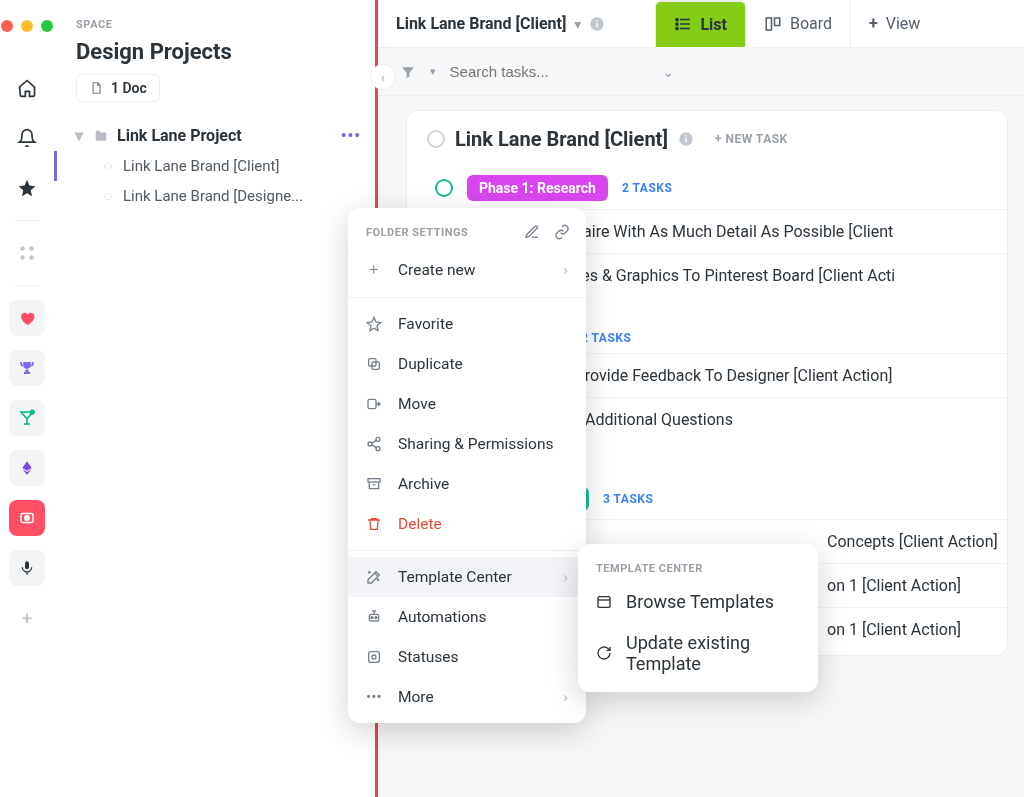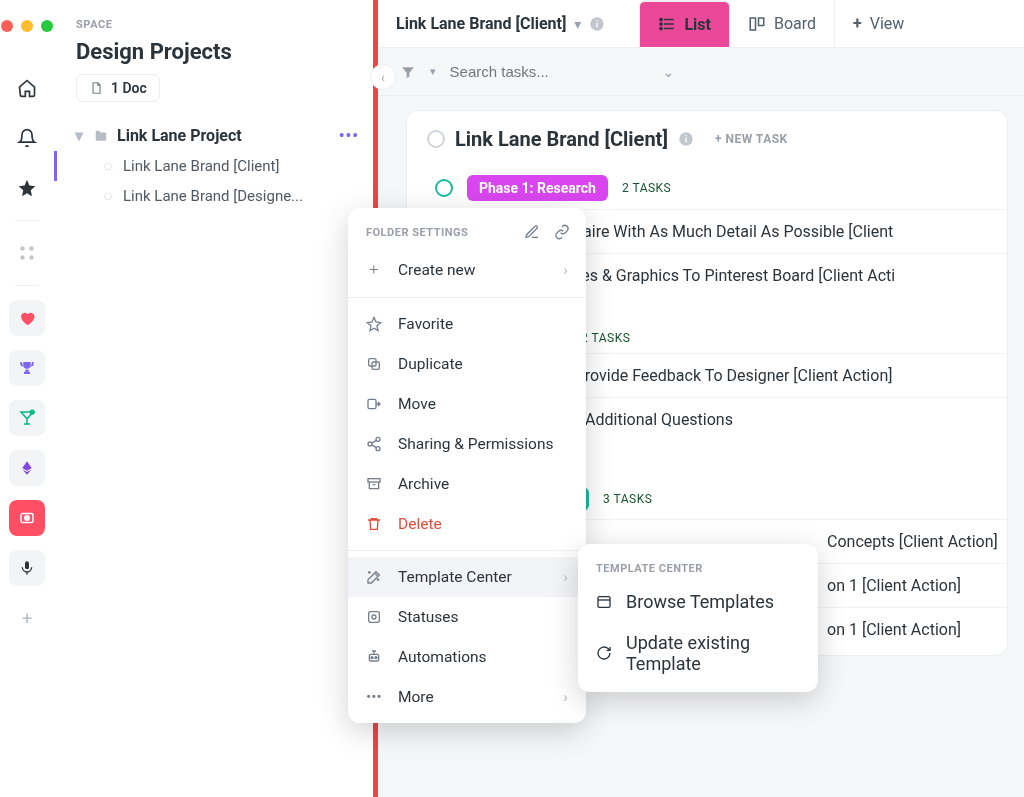--- a/index.html
+++ b/index.html
@@ -28,21 +28,21 @@
   .rail-icon.trophy { color:#7b68ee; }
   .rail-icon.cocktail { color:#00b884; }
   .rail-icon.eth { color:#8247e5; }
   .rail-icon.record { background:#ff4f64; color:#fff; }
   .rail-sep { width: 24px; height: 1px; background: #eceef1; }
   .rail .plus { color:#b8bcc4; font-size:18px; }
 
   
   .sidebar {
     position: absolute; top: 0; left: 54px; bottom:0; width: 324px;
-    border-right: 5px solid #ef4444;
+    border-right: 3px solid #ef4444;
     padding: 18px 0 0 0;
   }
   .space-label { color:#9aa0a8; font-size:11px; font-weight:700; letter-spacing:0.6px; padding-left:22px; }
   .space-title { font-size:22px; font-weight:700; padding: 8px 0 10px 22px; }
   .doc-chip {
     display:inline-flex; align-items:center; gap:8px;
     margin-left:22px; padding: 5px 12px; border:1px solid #eceef1; border-radius:6px;
     font-size: 14px; color:#2b343b; font-weight:600;
   }
   .tree { margin-top: 18px; }
@@ -64,21 +64,21 @@
     border-bottom:1px solid #eceef1;
   }
   .crumb-title { font-weight:700; font-size:16px; color:#2b343b; }
   .crumb-caret { color:#9aa0a8; }
   .info-icon { color:#c2c7ce; }
   .tabs { margin-left: 26px; display:flex; align-items:stretch; height:48px; }
   .tab {
     display:flex; align-items:center; gap:8px; padding:0 18px; font-size:16px; color:#55606a;
     border-right:1px solid #eceef1;
   }
-  .tab.active { font-weight:700; color:#2b343b; border-top:2px solid #eceef1; border-left:1px solid #eceef1; border-bottom:2px solid #fff; margin-bottom:-1px; background:#ec4899; border-radius: 6px 6px 0 0; }
+  .tab.active { font-weight:700; color:#2b343b; border-top:2px solid #eceef1; border-left:1px solid #eceef1; border-bottom:2px solid #fff; margin-bottom:-1px; background:#84cc16; border-radius: 6px 6px 0 0; margin-left: 16px; }
   .tab.add { border-right:none; }
 
   
   .filterbar {
     position:absolute; left:378px; right:0; top:48px; height:48px;
     background:#f6f7f9; border-bottom:1px solid #eceef1;
     display:flex; align-items:center; padding:0 22px; color:#9aa0a8;
     gap:14px;
   }
   .collapse-btn {
@@ -98,21 +98,21 @@
     padding-bottom:4px;
   }
   .card-head { display:flex; align-items:center; gap:10px; padding:16px 20px 10px; }
   .card-title { font-weight:700; font-size:20px; }
   .newtask { color:#9aa0a8; font-size:12px; font-weight:700; letter-spacing:0.5px; }
   .phase-row { display:flex; align-items:center; gap:14px; padding: 14px 22px 8px 28px; }
   .pill {
     display:inline-flex; align-items:center; padding:5px 12px; border-radius:6px;
     background:#d946ef; color:#fff; font-weight:700; font-size:14px;
   }
-  .tasks-count { color:#14532d; font-size:12px; font-weight:400; letter-spacing:0.5px; }
+  .tasks-count { color:#3b82f6; font-size:12px; font-weight:700; letter-spacing:0.5px; }
   .task-row { padding: 12px 0 12px 60px; border-top:1px solid #f1f3f6; font-size:16px; color:#2b343b; white-space:nowrap; overflow:hidden; text-overflow:ellipsis; }
   .task-row .desc-icon { color:#c2c7ce; margin-left:10px; }
   .status-circle { width:18px; height:18px; border:2px solid #1abc9c; border-radius:50%; display:inline-block; }
   .status-circle.grey { border-color:#d0d4da; }
 
   
   .menu {
     position:absolute; left:348px; top:208px; width:238px; background:#fff;
     border-radius:12px; box-shadow: 0 8px 30px rgba(0,0,0,0.18); z-index:20;
     padding: 8px 0 6px;
@@ -430,38 +430,38 @@
           <path d="M15 4l5 5L8 21H3v-5zM14 7l3 3"></path>
           <path d="M5 3v4M3 5h4M18 14v4M16 16h4"></path>
         </svg>
       </span>
     <span>Template Center</span>
     <span class="chev">›</span>
   </div>
   <div class="menu-item">
     <span class="mi">
         <svg width="16" height="16" viewBox="0 0 24 24" fill="none" stroke="currentColor" stroke-width="2">
-          <rect x="4" y="4" width="16" height="16" rx="3"></rect>
-          <circle cx="12" cy="12" r="3"></circle>
-        </svg>
-      </span>
-    <span>Statuses</span>
-  </div>
-  <div class="menu-item">
-    <span class="mi">
-        <svg width="16" height="16" viewBox="0 0 24 24" fill="none" stroke="currentColor" stroke-width="2">
           <rect x="5" y="8" width="14" height="10" rx="2"></rect>
           <circle cx="9" cy="13" r="1.5" fill="currentColor"></circle>
           <circle cx="15" cy="13" r="1.5" fill="currentColor"></circle>
           <path d="M12 3v5M9 3h6"></path>
         </svg>
       </span>
     <span>Automations</span>
   </div>
   <div class="menu-item">
+    <span class="mi">
+        <svg width="16" height="16" viewBox="0 0 24 24" fill="none" stroke="currentColor" stroke-width="2">
+          <rect x="4" y="4" width="16" height="16" rx="3"></rect>
+          <circle cx="12" cy="12" r="3"></circle>
+        </svg>
+      </span>
+    <span>Statuses</span>
+  </div>
+  <div class="menu-item">
     <span class="mi">•••</span>
     <span>More</span>
     <span class="chev">›</span>
   </div>
 </div>
 
 <div class="submenu">
   <span class="menu-label">TEMPLATE CENTER</span>
   <div class="menu-item">
     <span class="mi">

